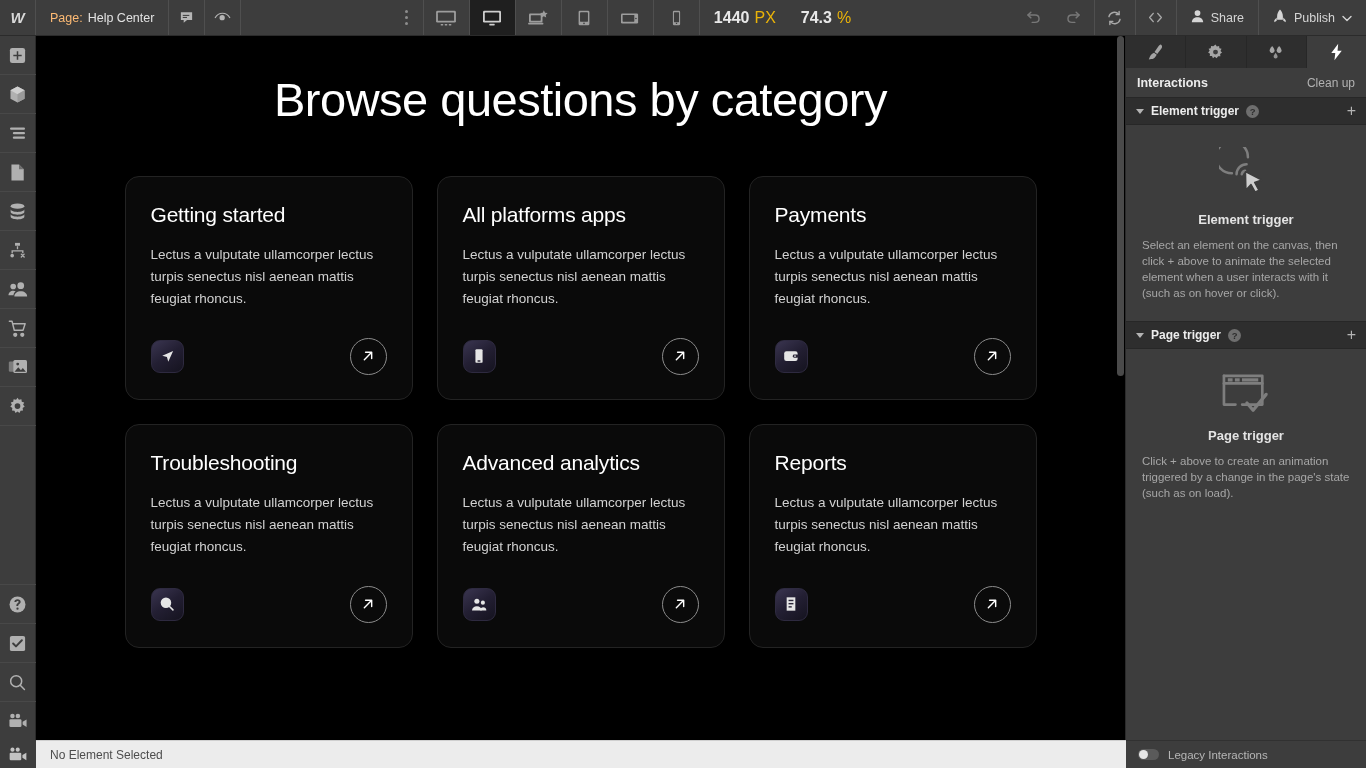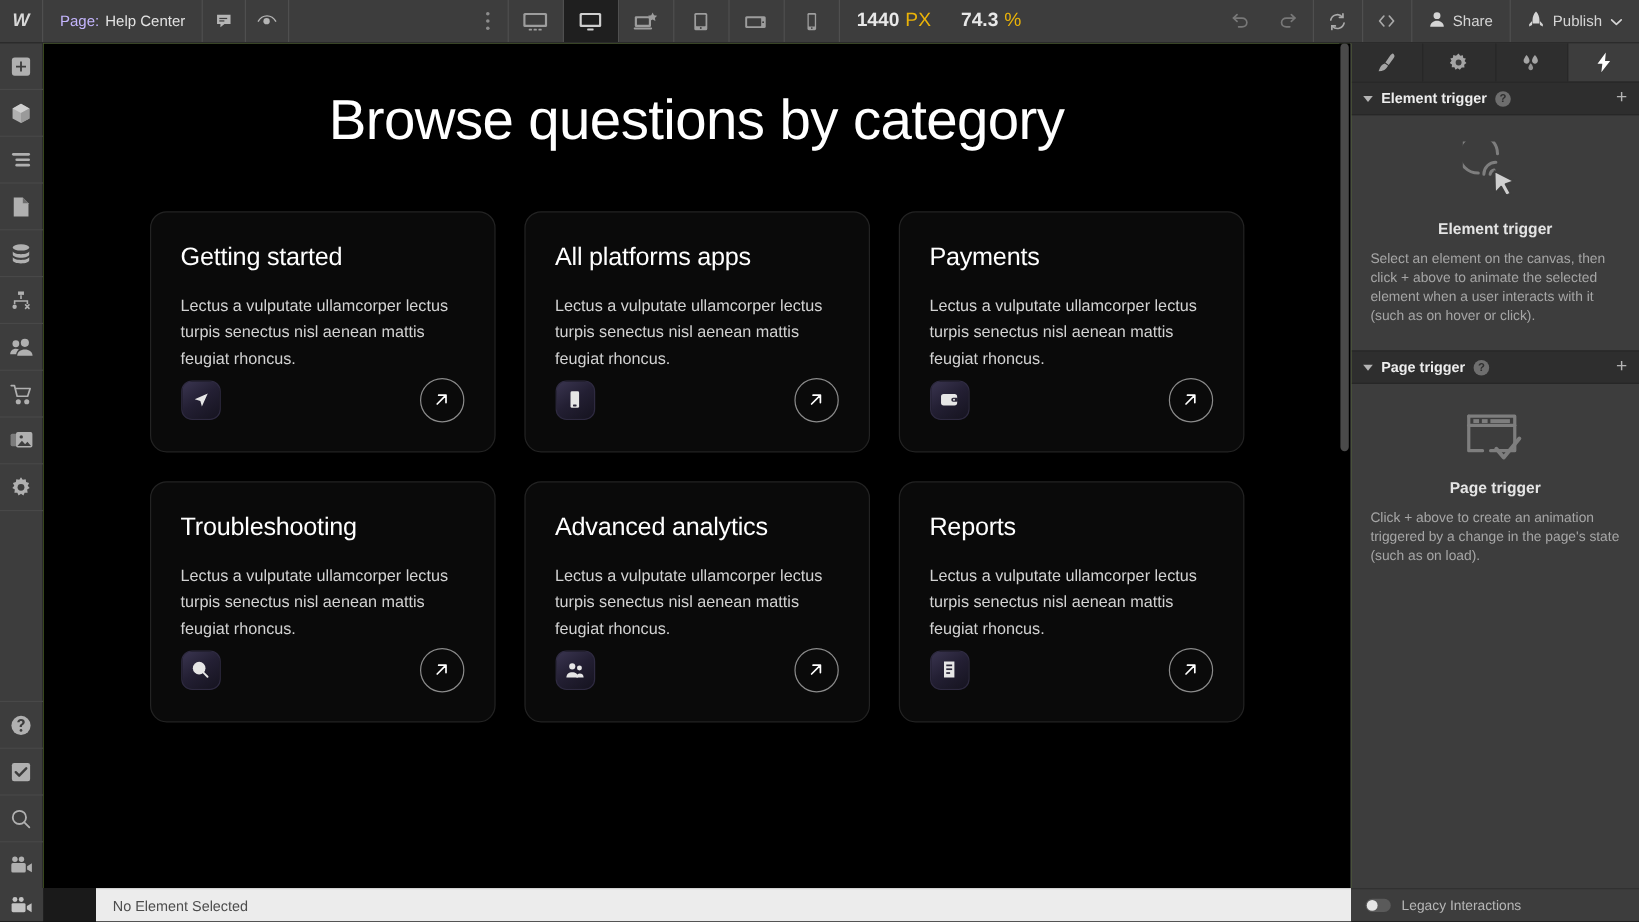--- a/index.html
+++ b/index.html
@@ -23,21 +23,21 @@
   .tb-logo {
     width: 36px; display: flex; align-items: center; justify-content: center;
     color: #d8d8d8; font-size: 15px; font-weight: 700; font-style: italic;
     border-right: 1px solid #4f4f4f;
   }
   .tb-page {
     display: flex; align-items: center; padding: 0 14px;
     font-size: 12.5px; color: #c9c9c9; border-right: 1px solid #4f4f4f;
     white-space: nowrap;
   }
-  .tb-page .lbl { color: #c4b5fd; margin-right: 5px; }
+  .tb-page .lbl { color: #fdba74; margin-right: 5px; }
   .tb-page .val { color: #e2e2e2; }
   .tb-btn {
     width: 36px; display: flex; align-items: center; justify-content: center;
     border-right: 1px solid #4f4f4f; color: #b5b5b5;
   }
   .tb-btn svg { display: block; }
   .tb-spacer { flex: 1; }
   .tb-dots {
     width: 34px; display: flex; flex-direction: column; align-items: center;
     justify-content: center; gap: 3px; border-right: 1px solid #4f4f4f;
@@ -78,21 +78,21 @@
   .rail-item {
     width: 36px; height: 39px; display: flex; align-items: center; justify-content: center;
     color: #b0b0b0; border-bottom: 1px solid #484848;
   }
   .rail-sp { flex: 1; }
   .rail-bottom { display: flex; flex-direction: column; align-items: center; width: 36px; }
   .rail-bottom .rail-item { border-bottom: none; border-top: 1px solid #484848; }
 
   
   .canvas-wrap {
-    flex: 1; background: #bef264; position: relative; overflow: hidden;
+    flex: 1; background: #a3a3a3; position: relative; overflow: hidden;
     border-right: 1px solid #2b2b2b;
   }
   .canvas {
     position: absolute; inset: 0;
     background: #000;
     overflow: hidden;
   }
   .page-head {
     text-align: center;
     color: #fff;
@@ -106,21 +106,21 @@
     display: grid;
     grid-template-columns: repeat(3, 288px);
     gap: 24px;
     justify-content: center;
     margin-top: 50px;
   }
   .card {
     background: #0a0a0a;
     border: 1px solid #232323;
     border-radius: 14px;
-    height: 201px;
+    height: 224px;
     padding: 26px 25px 24px 25px;
     display: flex; flex-direction: column;
   }
   .card-title {
     color: #fff; font-size: 21px; font-weight: 500; letter-spacing: -0.2px;
     margin-bottom: 17px;
   }
   .card-desc {
     color: #d2d2d2; font-size: 13.5px; line-height: 22px; font-weight: 400;
   }
@@ -193,21 +193,20 @@
   
   .statusbar { height: 28px; min-height: 28px; display: flex; }
   .sb-icon {
     width: 36px; background: #3d3d3d; display: flex; align-items: center;
     justify-content: center; color: #c3c3c3;
   }
   .sb-main {
     flex: 1; background: #ececec; display: flex; align-items: center;
     padding: 0 14px; font-size: 12px; color: #4d4d4d;
     border-top: 1px solid #cfcfcf;
-    margin-left: 44px;
   }
   .sb-right {
     width: 240px; background: #3d3d3d; display: flex; align-items: center;
     gap: 9px; padding: 0 12px; border-top: 1px solid #313131;
   }
   .toggle {
     width: 21px; height: 11px; border-radius: 6px; background: #5a5a5a;
     position: relative; flex: 0 0 auto;
   }
   .toggle i {
@@ -618,20 +617,24 @@
             <path d="M10.1 9.2c1.3 1.7 2.1 3 2.1 4.1 0 1.2-.9 2.1-2.1 2.1S8 14.5 8 13.3c0-1.1.8-2.4 2.1-4.1z" opacity="0.85"></path>
           </svg>
         </div>
         <div class="rp-tab active">
           <svg width="15" height="18" viewBox="0 0 16 19" fill="currentColor">
             <path d="M9.8 0.8L2.4 10.6h4.3L5.8 18.2l7.8-10h-4.5z"></path>
           </svg>
         </div>
       </div>
 
+      <div class="rp-head">
+        <span class="t">Interactions</span>
+        <span class="a">Clean up</span>
+      </div>
 
       <div class="sect-head">
         <span class="caret"></span>
         <span class="nm">Element trigger</span>
         <span class="qmark">?</span>
         <span class="plus">+</span>
       </div>
       <div class="empty">
         <div class="pic">
           <svg width="54" height="54" viewBox="0 0 56 56" fill="none" stroke="currentColor" stroke-width="2.6">

